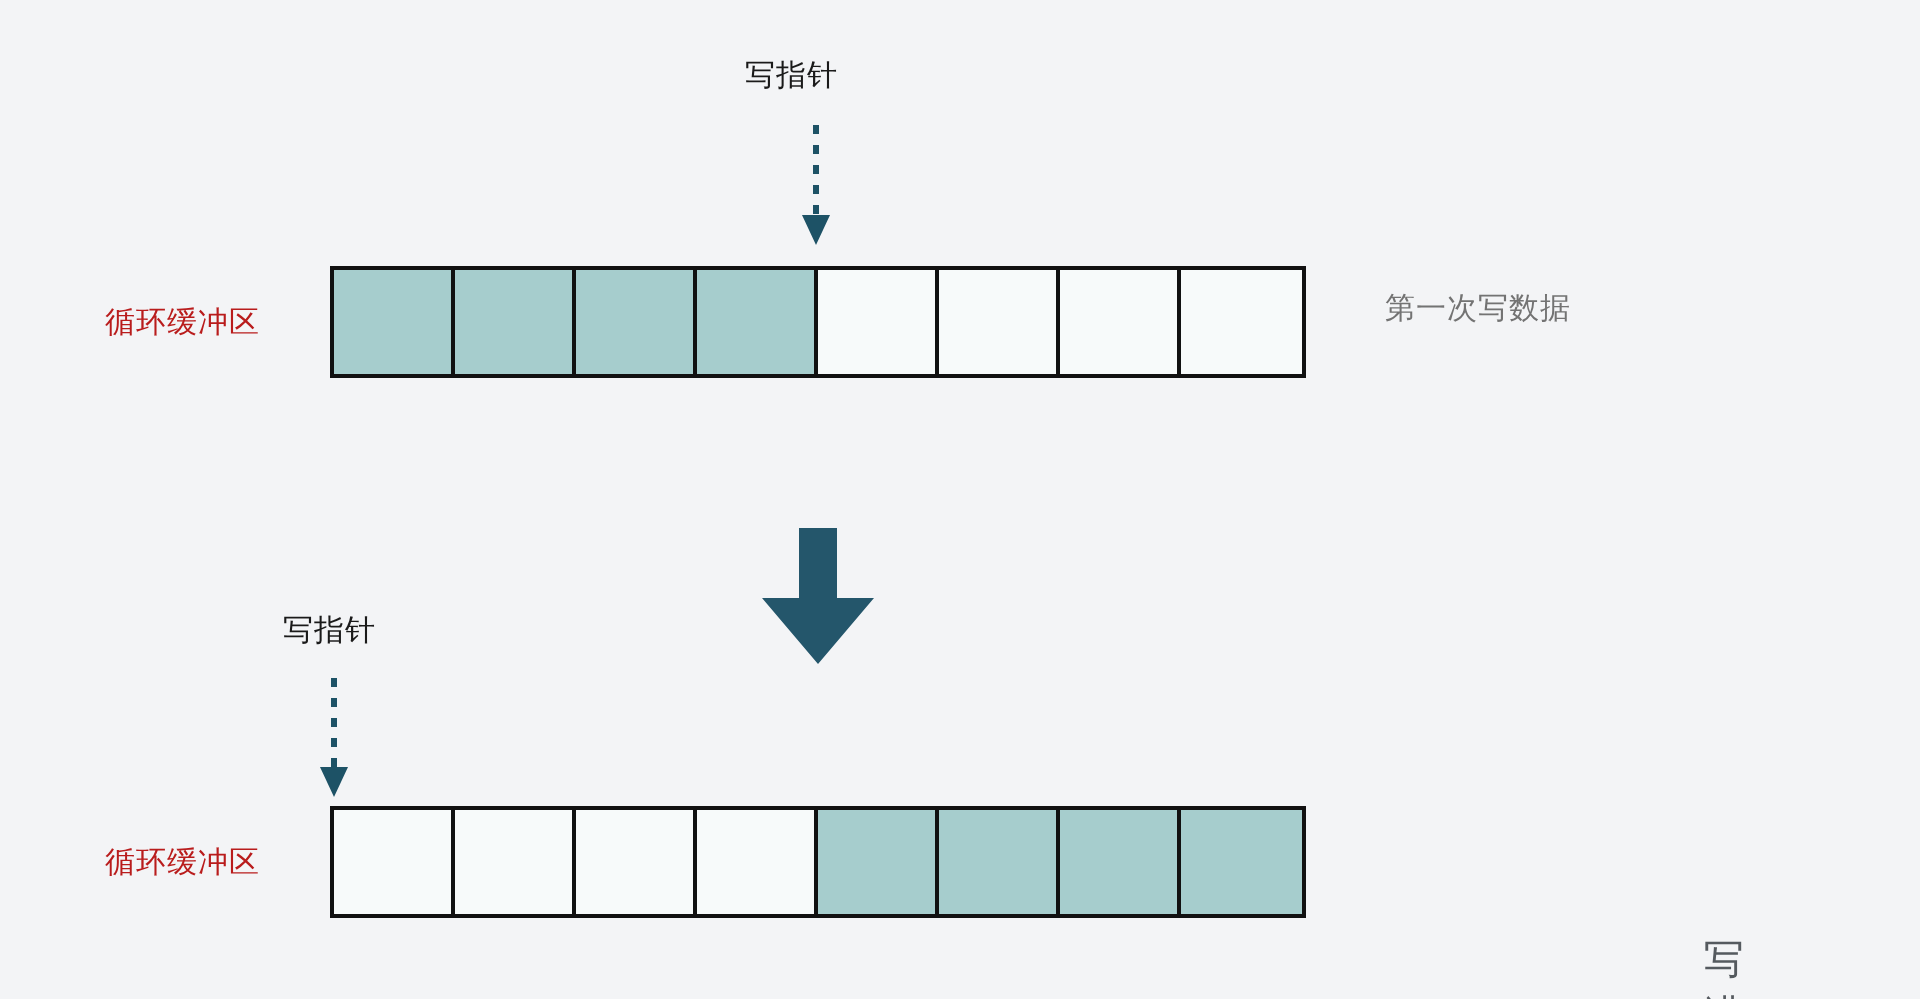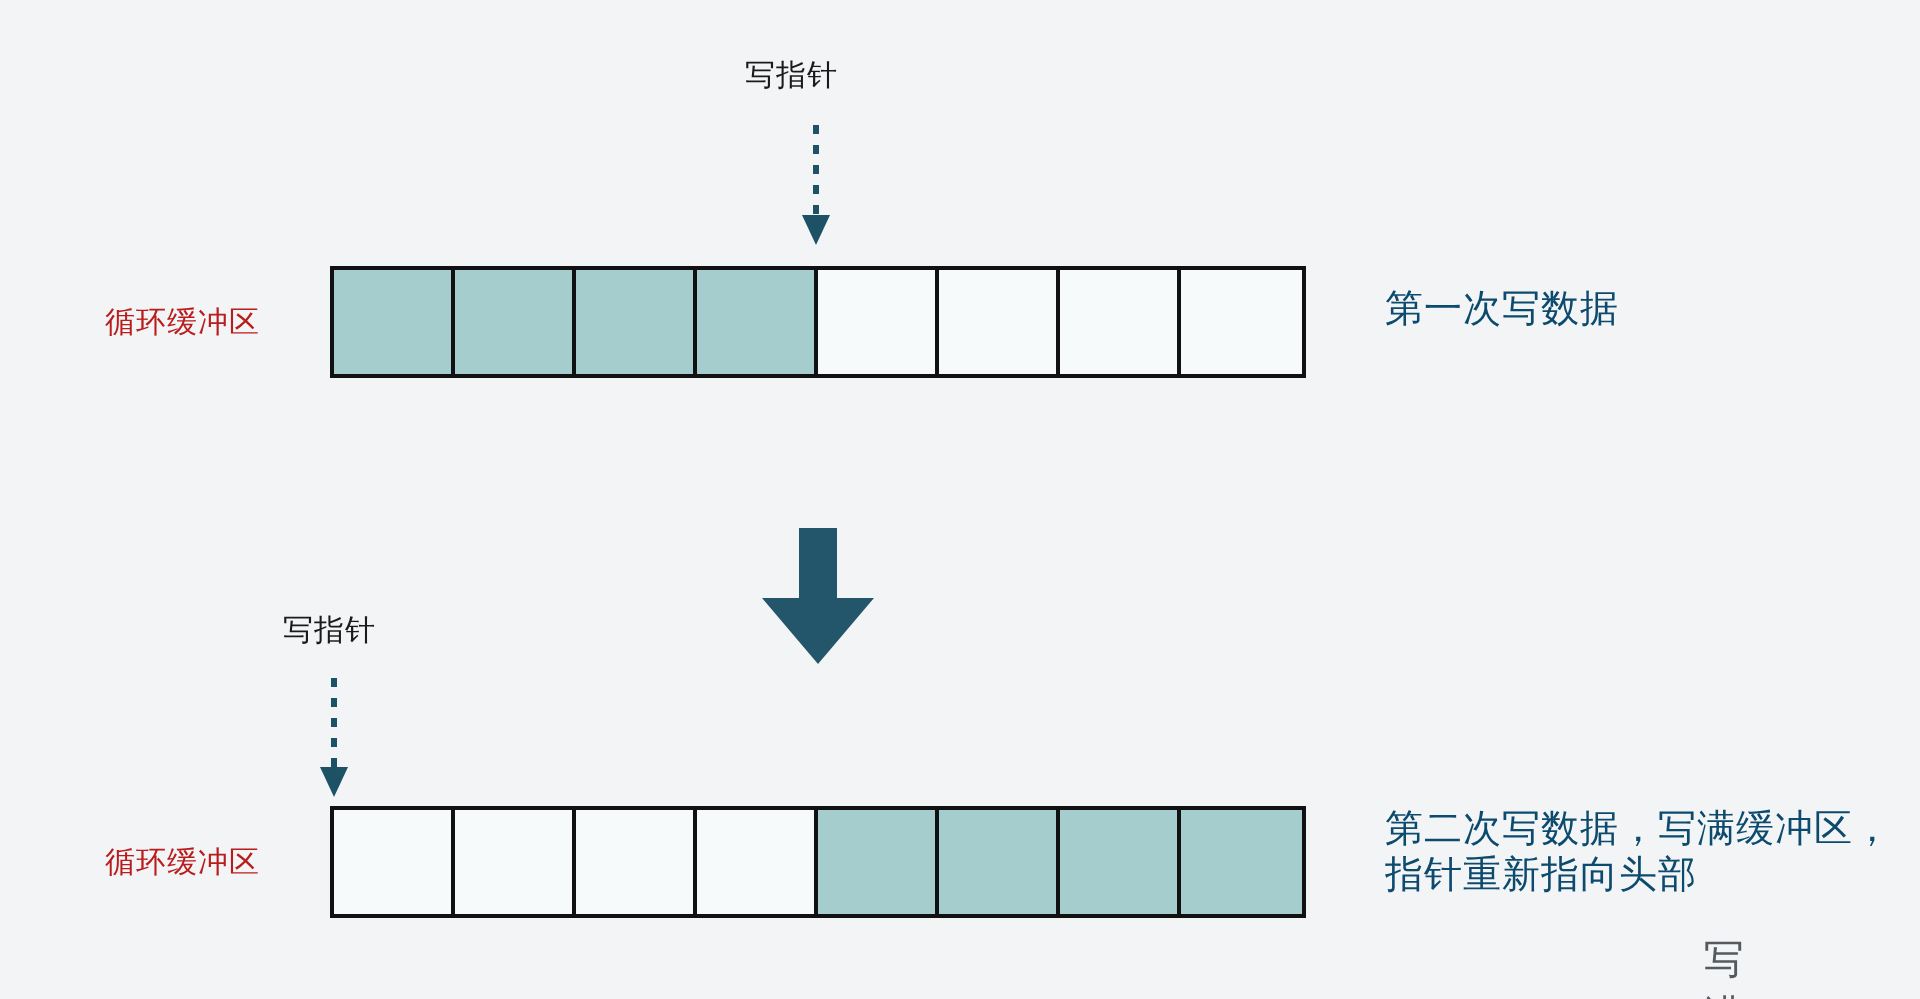--- a/index.html
+++ b/index.html
@@ -61,22 +61,22 @@
   
   .side-label {
     position: absolute;
     font-size: 30px;
     color: #b91c1c;
     letter-spacing: 1px;
     white-space: nowrap;
   }
   .note {
     position: absolute;
-    font-size: 38px;
-    color: #0c4a6e;
+    font-size: 30px;
+    color: #737373;
     line-height: 46px;
     letter-spacing: 1px;
     white-space: nowrap;
   }
 
   
   .big-arrow {
     position: absolute;
   }
 
@@ -142,24 +142,20 @@
   <div class="cell"></div>
       <div class="cell"></div>
       <div class="cell"></div>
       <div class="cell"></div>
       <div class="cell filled"></div>
       <div class="cell filled"></div>
       <div class="cell filled"></div>
       <div class="cell filled"></div>
     </div>
 
-  <div class="note" style="left:1385px; top:805px;">
-    <div>第二次写数据，写满缓冲区，</div>
-    <div>指针重新指向头部</div>
-  </div>
 
   <div class="watermark">
     <svg width="52" height="58" viewBox="0 0 52 58">
       <path d="M26 2 C12 2 2 12.5 2 25.5 C2 38 12 48 26 56 C40 48 50 38 50 25.5 C50 12.5 40 2 26 2 Z" fill="#f26522"></path>
       <path d="M26 44 C18 44 11 40 7 34 C11 46 18 52 26 56 C34 52 41 46 45 34 C41 40 34 44 26 44 Z" fill="#f3f4f6"></path>
       <path d="M29 12 L29 36 L23 36 L23 20 L17 24 L17 17 Z" fill="#ffffff"></path>
     </svg>
     <span class="wm-text">写满缓冲区</span>
   </div>
 

